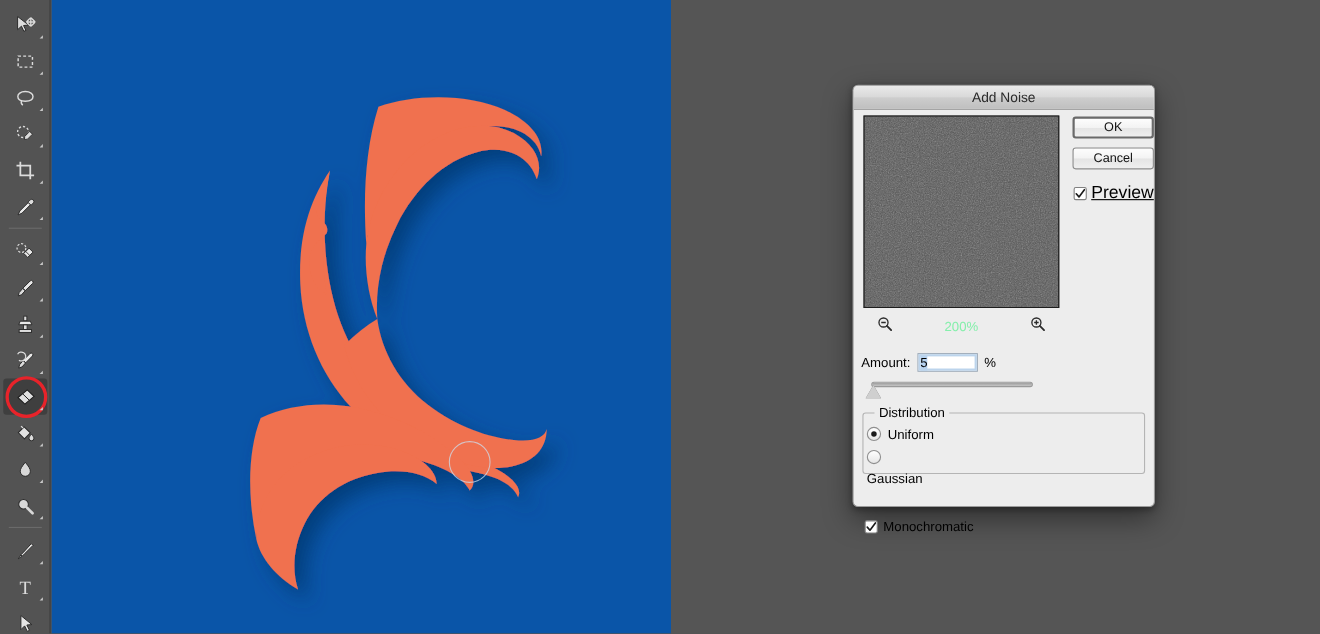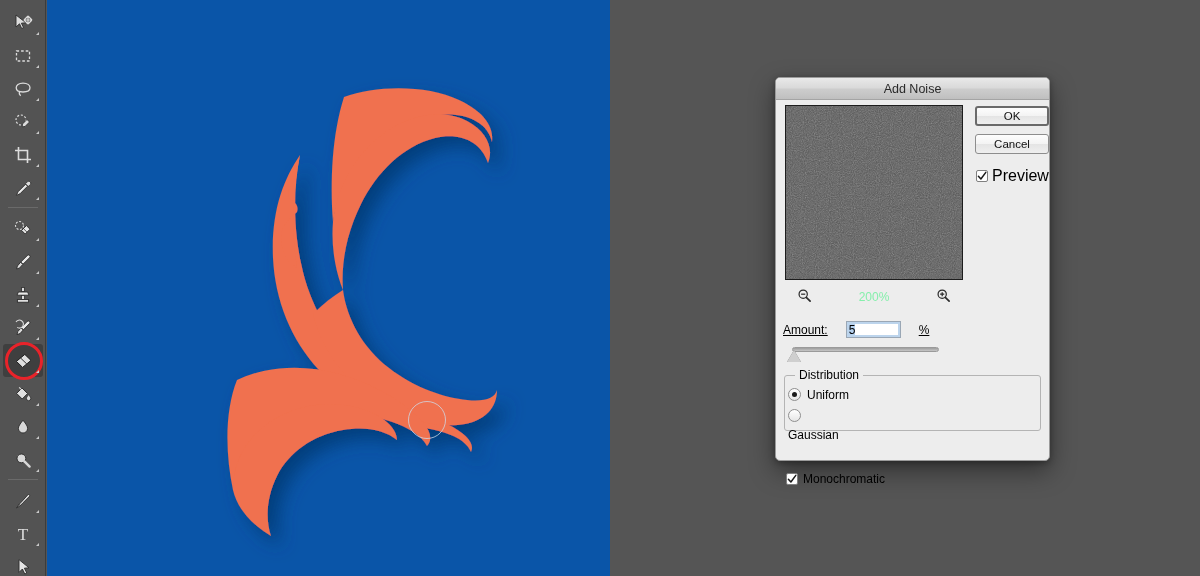--- a/index.html
+++ b/index.html
@@ -81,38 +81,38 @@
     position:absolute; width:74px; height:20px;
     background:linear-gradient(to bottom,#fdfdfd 0%,#f3f3f3 50%,#e4e4e4 51%,#efefef 100%);
     border:1px solid #8d8d8d; border-radius:3px;
     display:flex; align-items:center; justify-content:center;
     font-size:11.5px; color:#111;
   }
   .btn.default { border:2px solid #6a6a6a; }
   #ok-button { left:975px; top:106px; }
   #cancel-button { left:975px; top:134px; }
 
-  #preview-check { position:absolute; left:976px; top:167px; display:flex; align-items:center; gap:4px; }
+  #preview-check { position:absolute; left:976px; top:167px; display:flex; align-items:center; gap:4px;text-decoration:underline; }
 
   .cbox {
     width:12px; height:12px; background:#fff;
     border:1px solid #808080; border-radius:2px;
     display:flex; align-items:center; justify-content:center;
     flex:none;
   }
   .cbox svg { display:block; }
 
   #zoom-row {
     position:absolute; left:785px; top:288px; width:178px; height:18px;
     display:flex; align-items:center; justify-content:space-between;
     padding:0 12px;
   }
   #zoom-level { font-size:12px; color:#86efac; }
 
-  #amount-row { position:absolute; left:783px; top:321px; display:flex; align-items:center; gap:18px;text-decoration:underline; }
+  #amount-row { position:absolute; left:783px; top:321px; display:flex; align-items:center; gap:6px; }
   #amount-label { font-size:12px; }
   #amount-input {
     width:55px; height:17px; background:#fff;
     border:1px solid #9aa7b5; outline:2px solid #bcd4ec; outline-offset:-3px;
     font-size:12px; font-family:"Liberation Sans",sans-serif;
     padding:0 2px; color:#000;
     display:flex; align-items:center;
   }
   #amount-input span { background:#b6d2f0; }
   #percent-label { font-size:12px; }

